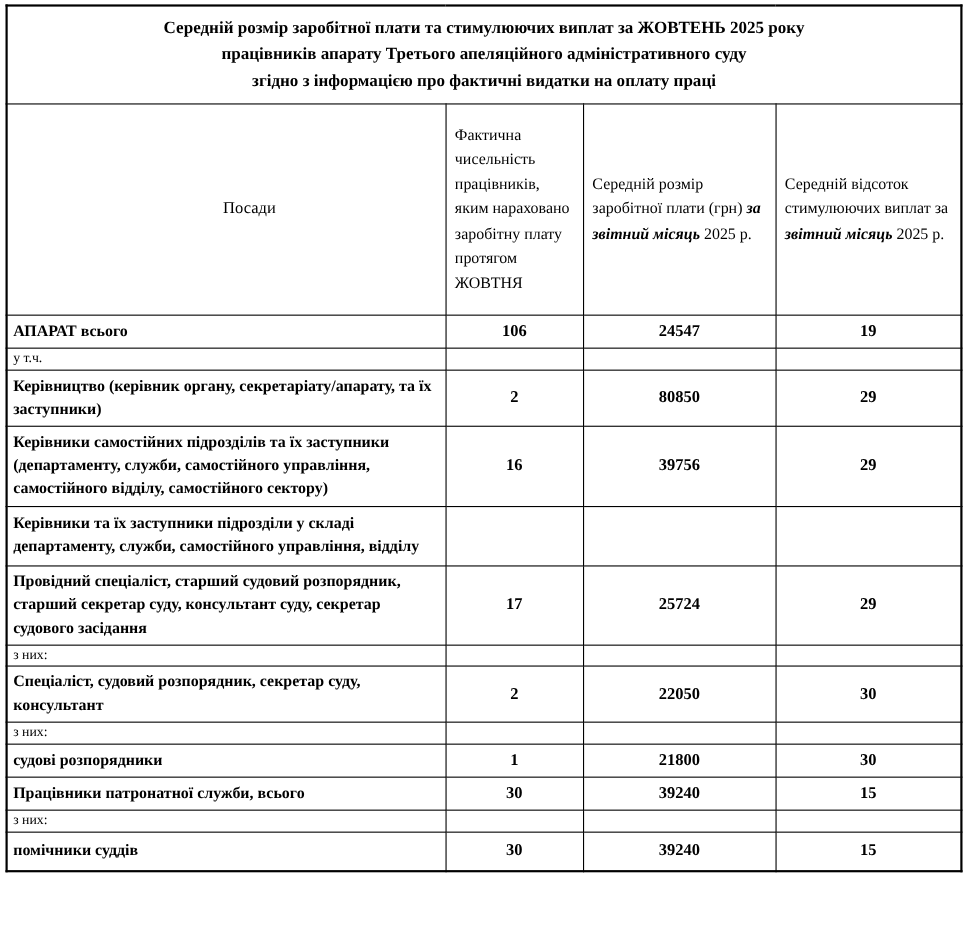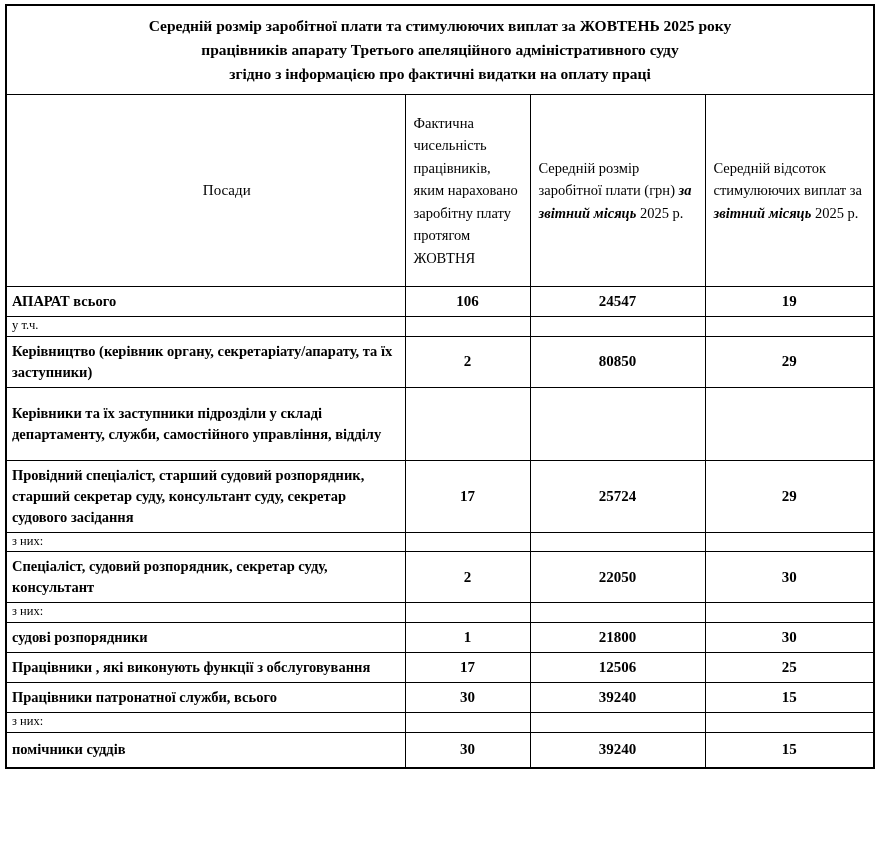--- a/index.html
+++ b/index.html
@@ -115,20 +115,26 @@
           <td class="num-cell"></td>
           <td class="num-cell"></td>
         </tr>
         <tr>
           <td class="label-cell">Керівництво (керівник органу, секретаріату/апарату, та їх заступники)</td>
           <td class="num-cell">2</td>
           <td class="num-cell">80850</td>
           <td class="num-cell">29</td>
         </tr>
         <tr>
+          <td class="label-cell">Керівники самостійних підрозділів та їх заступники (департаменту, служби, самостійного управління, самостійного відділу, самостійного сектору)</td>
+          <td class="num-cell">16</td>
+          <td class="num-cell">39756</td>
+          <td class="num-cell">29</td>
+        </tr>
+        <tr>
           <td class="label-cell">Керівники  та їх заступники підрозділи у складі департаменту, служби, самостійного управління, відділу</td>
           <td class="num-cell"></td>
           <td class="num-cell"></td>
           <td class="num-cell"></td>
         </tr>
         <tr>
           <td class="label-cell">Провідний спеціаліст, старший судовий розпорядник, старший секретар суду, консультант суду, секретар судового засідання</td>
           <td class="num-cell">17</td>
           <td class="num-cell">25724</td>
           <td class="num-cell">29</td>
@@ -151,26 +157,20 @@
           <td class="num-cell"></td>
           <td class="num-cell"></td>
         </tr>
         <tr>
           <td class="label-cell">судові розпорядники</td>
           <td class="num-cell">1</td>
           <td class="num-cell">21800</td>
           <td class="num-cell">30</td>
         </tr>
         <tr>
-          <td class="label-cell">Працівники , які виконують функції з обслуговування</td>
-          <td class="num-cell">17</td>
-          <td class="num-cell">12506</td>
-          <td class="num-cell">25</td>
-        </tr>
-        <tr>
           <td class="label-cell">Працівники патронатної служби, всього</td>
           <td class="num-cell">30</td>
           <td class="num-cell">39240</td>
           <td class="num-cell">15</td>
         </tr>
         <tr>
           <td class="label-cell note">з них:</td>
           <td class="num-cell"></td>
           <td class="num-cell"></td>
           <td class="num-cell"></td>

